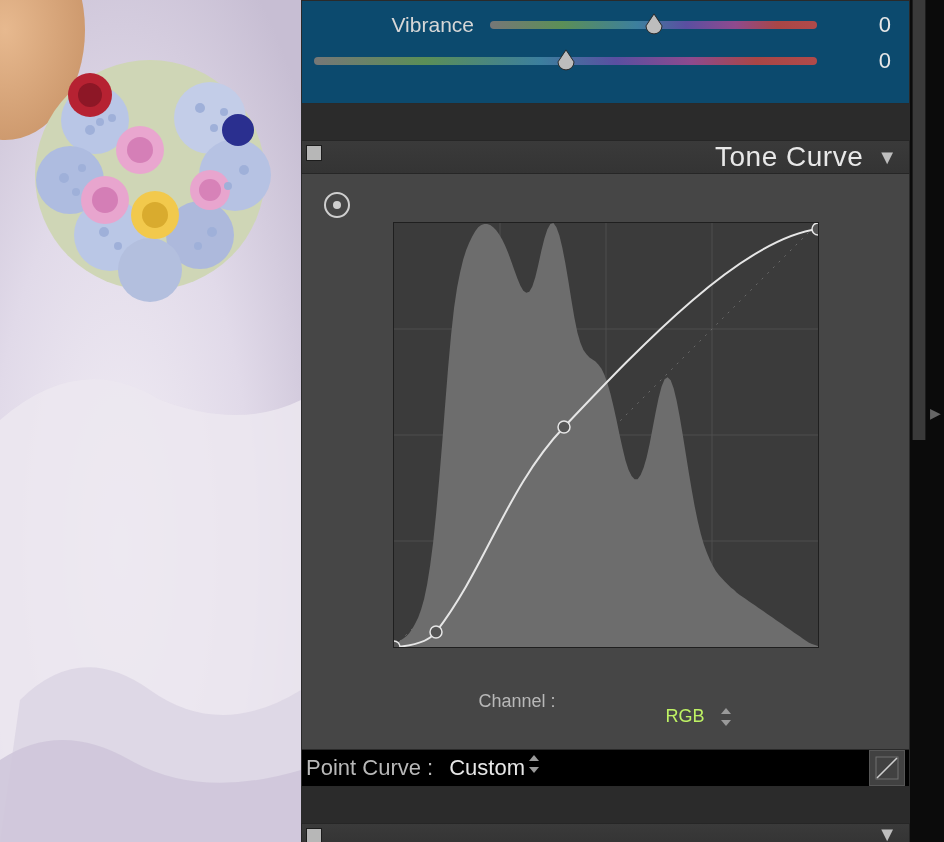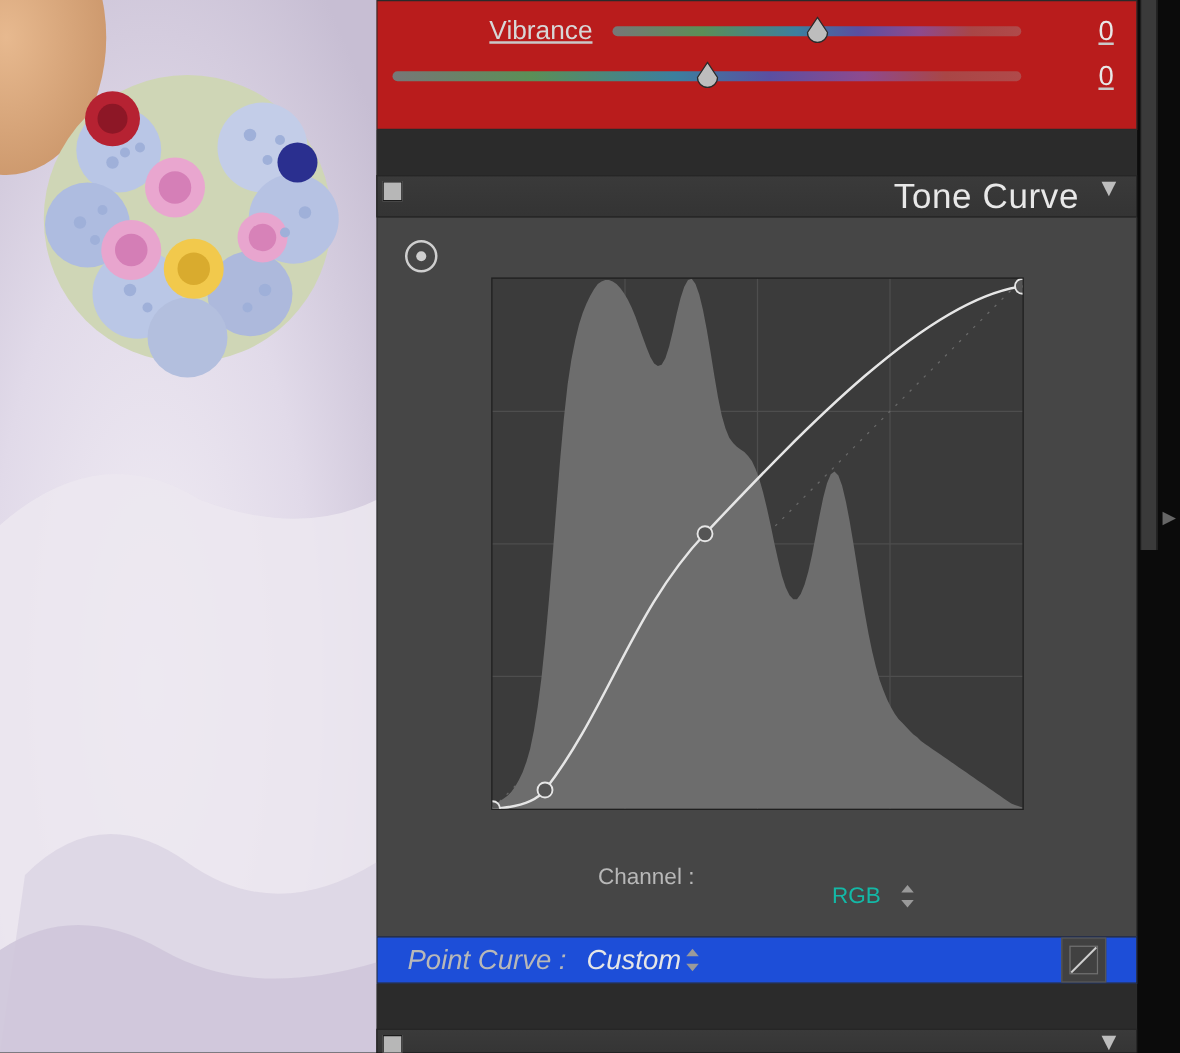--- a/index.html
+++ b/index.html
@@ -5,61 +5,61 @@
   html,body{margin:0;padding:0;width:944px;height:842px;background:#000;font-family:"Helvetica Neue",Helvetica,Arial,sans-serif;overflow:hidden;color:#c9c9c9;}
   .app{display:flex;width:944px;height:842px;position:relative;}
   .photo-col{width:301px;height:842px;background:linear-gradient(135deg,#d8d0e0 0%, #e8e4ee 45%, #efedf3 70%, #e2dde7 100%);overflow:hidden;position:relative;flex:0 0 301px;}
   .photo-col svg{width:100%;height:100%;display:block;}
   .panels-col{flex:1;background:#2b2b2b;display:flex;flex-direction:column;min-width:0;}
   .right-gutter{flex:0 0 34px;background:#0b0b0b;position:relative;}
   .right-gutter .vscroll{position:absolute;left:2px;top:0;width:12px;height:440px;background:#3a3a3a;border-left:1px solid #1d1d1d;border-right:1px solid #1d1d1d;}
   .right-gutter .arrow{position:absolute;left:20px;top:405px;color:#666;font-size:14px;}
 
   
-  .panel{background:#b91c1c;text-decoration:underline;}
+  .panel{background:#0c4a6e;}
   .basic-tail{padding:6px 12px 24px 12px;border-top:1px solid #2a2a2a;border-left:1px solid #2a2a2a;border-right:1px solid #2a2a2a;border-bottom:1px solid #2a2a2a;}
   .slider-row{display:flex;align-items:center;height:36px;}
   .slider-row .lbl{width:160px;text-align:right;color:#d7d7d7;font-size:21px;font-weight:300;padding-right:16px;}
   .slider-row .track{position:relative;flex:1;height:8px;border-radius:4px;margin-right:18px;}
   .rainbow{background:linear-gradient(90deg,#777 0%,#5b8f57 22%,#3c7f9e 45%,#5a4fa1 60%,#8e4a8e 75%,#a94646 88%,#b04a4a 100%);}
   .slider-row .knob{position:absolute;top:50%;left:50%;transform:translate(-50%,-55%);width:20px;height:22px;}
   .slider-row .knob svg{display:block;}
   .slider-row .val{width:56px;text-align:right;color:#e8e8e8;font-size:22px;font-weight:300;padding-right:6px;}
 
   
-  .section-head{height:46px;background:linear-gradient(#3a3a3a,#343434);border:1px solid #262626;display:flex;align-items:flex-start;justify-content:flex-end;padding:0 12px;position:relative;margin-top:36px;}
+  .section-head{height:46px;background:linear-gradient(#3a3a3a,#343434);border:1px solid #262626;display:flex;align-items:center;justify-content:flex-end;padding:0 12px;position:relative;margin-top:36px;}
   .section-head .toggle-sq{position:absolute;left:4px;top:4px;width:14px;height:14px;background:#b7b7b7;border:1px solid #1c1c1c;}
   .section-head .title{font-size:28px;font-weight:300;color:#e8e8e8;letter-spacing:0.5px;margin-right:14px;white-space:nowrap;}
   .section-head .title .dim{color:#8c8c8c;font-weight:300;}
   .section-head .tri{color:#bdbdbd;font-size:20px;line-height:1;}
 
   
   .tonecurve-body{background:#464646;border-left:1px solid #2a2a2a;border-right:1px solid #2a2a2a;padding:14px 18px 22px 18px;}
   .target-row{height:34px;display:flex;align-items:center;padding-left:4px;}
   .target-icon{width:22px;height:22px;border:2px solid #cfcfcf;border-radius:50%;display:flex;align-items:center;justify-content:center;}
   .target-icon::after{content:"";width:8px;height:8px;background:#cfcfcf;border-radius:50%;}
   .curve-wrap{display:flex;justify-content:center;}
   .curve-box{width:424px;height:424px;background:#3b3b3b;border:1px solid #1f1f1f;position:relative;}
   .curve-box .grid line{stroke:#4e4e4e;stroke-width:1;}
   .curve-box .diag{stroke:#6a6a6a;stroke-width:1;stroke-dasharray:2 6;}
   .curve-path{stroke:#e6e6e6;stroke-width:2;fill:none;}
   .curve-point{fill:#555;stroke:#e6e6e6;stroke-width:1.5;}
   .hist{fill:#6d6d6d;}
 
   .channel-row{display:flex;justify-content:center;align-items:center;gap:110px;margin-top:28px;color:#b8b8b8;font-size:18px;font-weight:300;}
-  .channel-row .val{color:#14b8a6;display:flex;align-items:center;gap:16px;margin-top:30px;}
+  .channel-row .val{color:#bef264;display:flex;align-items:center;gap:16px;margin-top:30px;}
   .stepper{display:inline-block;width:12px;height:18px;position:relative;}
   .stepper::before{content:"";position:absolute;left:0;top:0;border-left:5px solid transparent;border-right:5px solid transparent;border-bottom:6px solid #9a9a9a;}
   .stepper::after{content:"";position:absolute;left:0;bottom:0;border-left:5px solid transparent;border-right:5px solid transparent;border-top:6px solid #9a9a9a;}
 
   
-  .pointcurve-bar{height:58px;background:#1d4ed8;border:1px solid #2a2a2a;display:flex;align-items:center;padding:0 24px;justify-content:space-between;font-style:italic;}
+  .pointcurve-bar{height:58px;background:#000000;border:1px solid #2a2a2a;display:flex;align-items:center;padding:0 4px;justify-content:space-between;}
   .pointcurve-bar .left{display:flex;align-items:center;gap:16px;}
   .pointcurve-bar .lbl{color:#b8b8b8;font-size:22px;font-weight:300;}
-  .pointcurve-bar .value{color:#e6e6e6;font-size:22px;font-weight:300;display:flex;align-items:center;gap:4px;}
+  .pointcurve-bar .value{color:#e6e6e6;font-size:22px;font-weight:300;display:flex;align-items:flex-start;gap:4px;}
   .mode-btn{width:34px;height:34px;border:1px solid #565656;background:#414141;display:flex;align-items:center;justify-content:center;}
 
   .gap{height:6px;background:#2b2b2b;}
 </style>
 </head>
 <body>
 
 <div class="app">
 
   <div class="photo-col">

